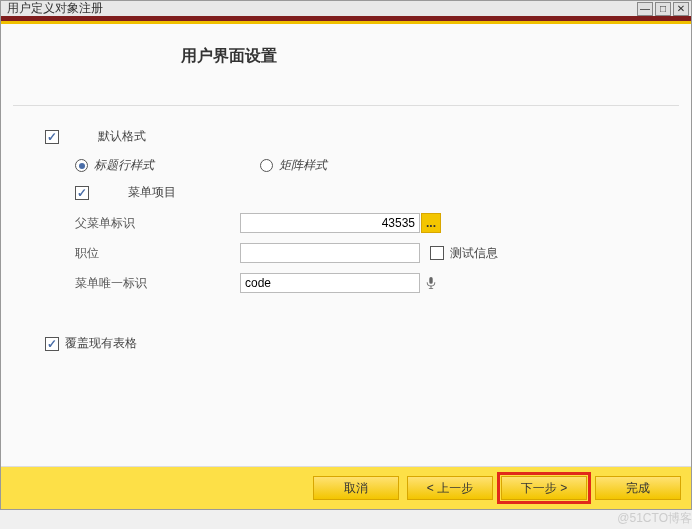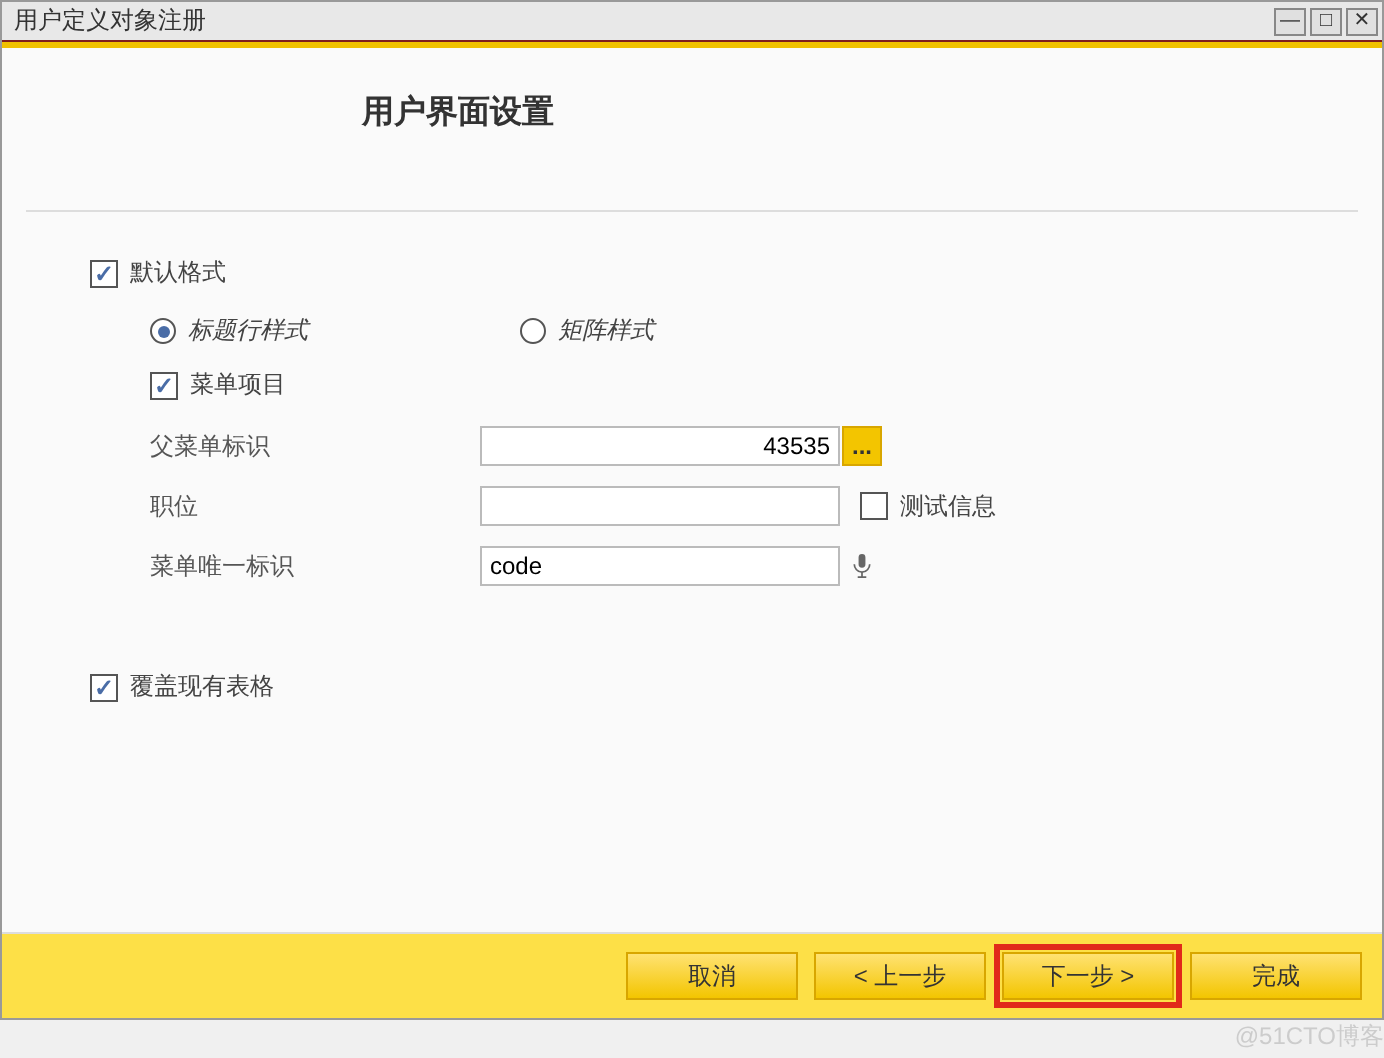--- a/index.html
+++ b/index.html
@@ -15,21 +15,21 @@
       width: 692px;
       height: 510px;
       background: #fff;
       border: 1px solid #999;
       display: flex;
       flex-direction: column;
     }
     .titlebar {
       height: 20px;
       background: #e8e8e8;
-      border-bottom: 1px solid #7f1d1d;
+      border-bottom: 5px solid #7f1d1d;
       display: flex;
       align-items: center;
       padding-left: 6px;
       color: #333;
       font-size: 12px;
     }
     .titlebar-text { flex: 1; }
     .titlebar-controls { display: flex; }
     .titlebar-btn {
       width: 16px;
@@ -65,21 +65,21 @@
       margin: 38px 12px 0 12px;
     }
     .form-area {
       padding: 22px 44px 0 44px;
     }
     .check-row, .radio-row, .field-row {
       display: flex;
       align-items: center;
       margin-bottom: 10px;
     }
-    .check-row { margin-bottom: 12px; }
+    .check-row { margin-bottom: 12px; gap: 33px; }
     .indent1 { padding-left: 30px; }
     .indent2 { padding-left: 30px; }
     .checkbox {
       width: 14px;
       height: 14px;
       border: 1px solid #555;
       background: #fff;
       margin-right: 6px;
       display: inline-flex;
       align-items: center;

